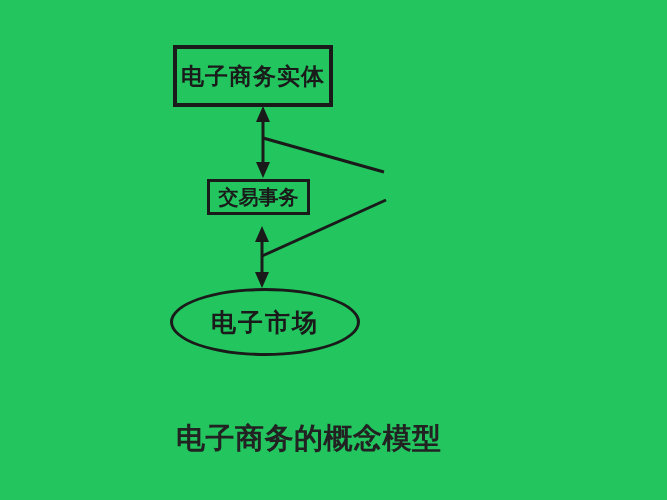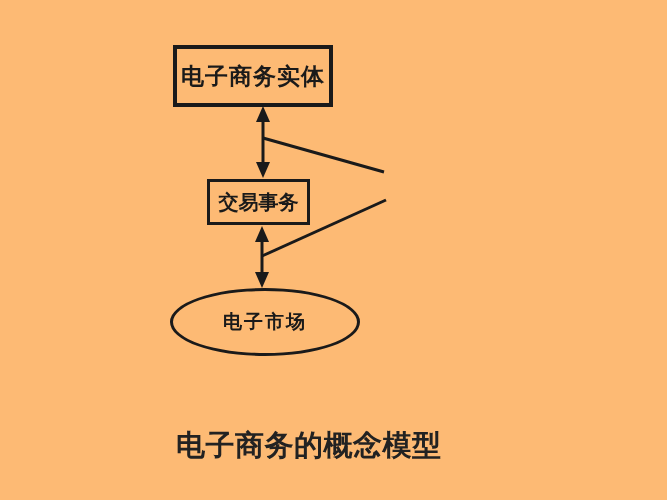--- a/index.html
+++ b/index.html
@@ -4,21 +4,21 @@
 <style>
   html, body {
     margin: 0;
     padding: 0;
     background: #ffffff;
   }
   .canvas {
     position: relative;
     width: 667px;
     height: 500px;
-    background: #fdba74;
+    background: #22c55e;
     overflow: hidden;
     font-family: "Liberation Serif", "DejaVu Serif", serif;
   }
   .node {
     position: absolute;
     display: flex;
     align-items: center;
     justify-content: center;
     box-sizing: border-box;
     color: #1a1a1a;
@@ -32,32 +32,32 @@
     width: 160px;
     height: 62px;
     border: 4px solid #1a1a1a;
     font-size: 23px;
     letter-spacing: 1px;
   }
   .node-transaction {
     left: 207px;
     top: 179px;
     width: 103px;
-    height: 46px;
+    height: 36px;
     border: 3px solid #1a1a1a;
     font-size: 20px;
   }
   .node-market {
     left: 170px;
     top: 288px;
     width: 190px;
     height: 68px;
     border: 3px solid #1a1a1a;
     border-radius: 50%;
-    font-size: 19px;
+    font-size: 25px;
     letter-spacing: 2px;
   }
   .connector-layer {
     position: absolute;
     left: 0;
     top: 0;
     width: 667px;
     height: 500px;
     pointer-events: none;
   }
@@ -72,21 +72,20 @@
   }
   .caption {
     position: absolute;
     left: 176px;
     top: 419px;
     color: #222222;
     font-size: 29px;
     font-weight: bold;
     letter-spacing: 0.5px;
     white-space: nowrap;
-    margin-top: 7px;
   }
 </style>
 </head>
 <body>
 
 <div class="canvas">
 
   <svg class="connector-layer" width="667" height="500" viewBox="0 0 667 500" aria-hidden="true">
 
     <g stroke="#1a1a1a" fill="#1a1a1a">

